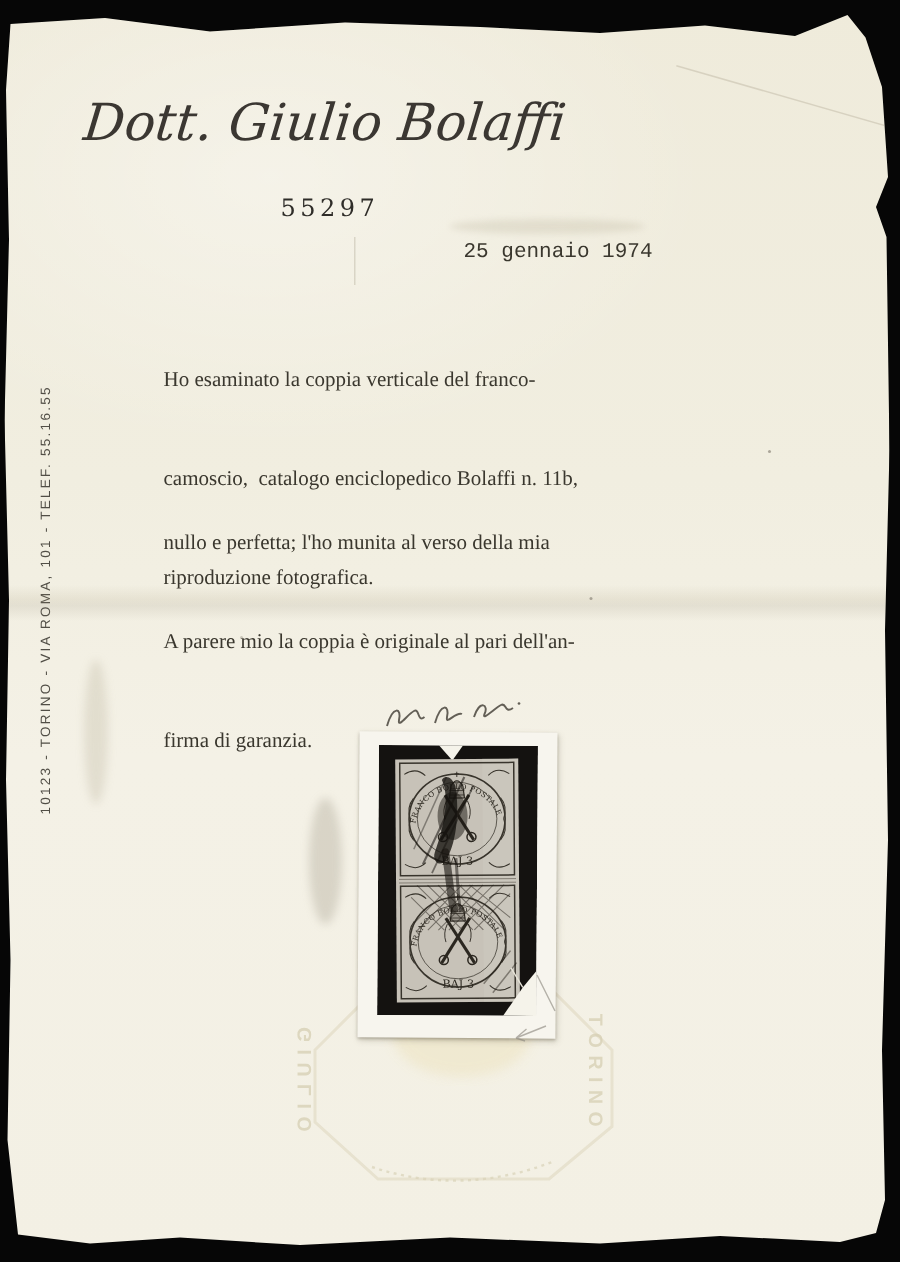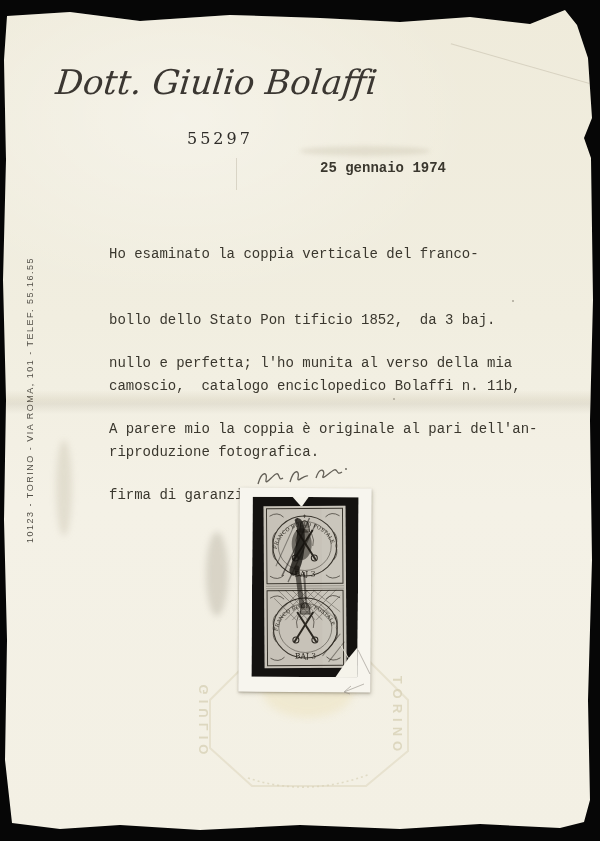--- a/index.html
+++ b/index.html
@@ -26,27 +26,27 @@
     letter-spacing:0px;
     white-space:nowrap;
     transform:skewX(-6deg);
   }
   .cert-number{
     position:absolute;left:147px;top:129px;
     font-family:"DejaVu Serif",serif;
     font-size:16px;color:#2f2d29;letter-spacing:3px;margin-left:40px;
   }
   .date-line{
-    position:absolute;left:320px;top:160px;
+    position:absolute;left:309px;top:160px;
     font-family:"Liberation Mono",monospace;
-    font-size:14px;color:#3a372e;white-space:pre;font-weight:bold;
+    font-size:14px;color:#3a372e;white-space:pre;
   }
   .para{
     position:absolute;left:109px;
-    font-family:Liberation Mono, monospace;
+    font-family:Liberation Serif, serif;
     font-size:14px;line-height:22px;color:#3a372e;
     white-space:pre;
   }
   .para-1{top:199px;}
   .para-2{top:308px;}
   .side-address{
     position:absolute;left:25px;top:543px;
     transform:rotate(-90deg);
     transform-origin:0 0;
     font-family:"Liberation Sans",sans-serif;
@@ -102,21 +102,20 @@
 <div class="paper">
 
   <div class="script-name">Dott. Giulio Bolaffi</div>
 
   <div class="cert-number">55297</div>
 
   <div class="date-line">25 gennaio 1974</div>
 
   <div class="para para-1">
     <div>Ho esaminato la coppia verticale del franco-</div>
-    <div>bollo dello Stato Pon tificio 1852,  da 3 baj.</div>
     <div>camoscio,  catalogo enciclopedico Bolaffi n. 11b,</div>
     <div>riproduzione fotografica.</div>
   </div>
 
   <div class="para para-2">
     <div>nullo e perfetta; l'ho munita al verso della mia</div>
     <div>A parere mio la coppia è originale al pari dell'an-</div>
     <div>firma di garanzia.</div>
   </div>
 

